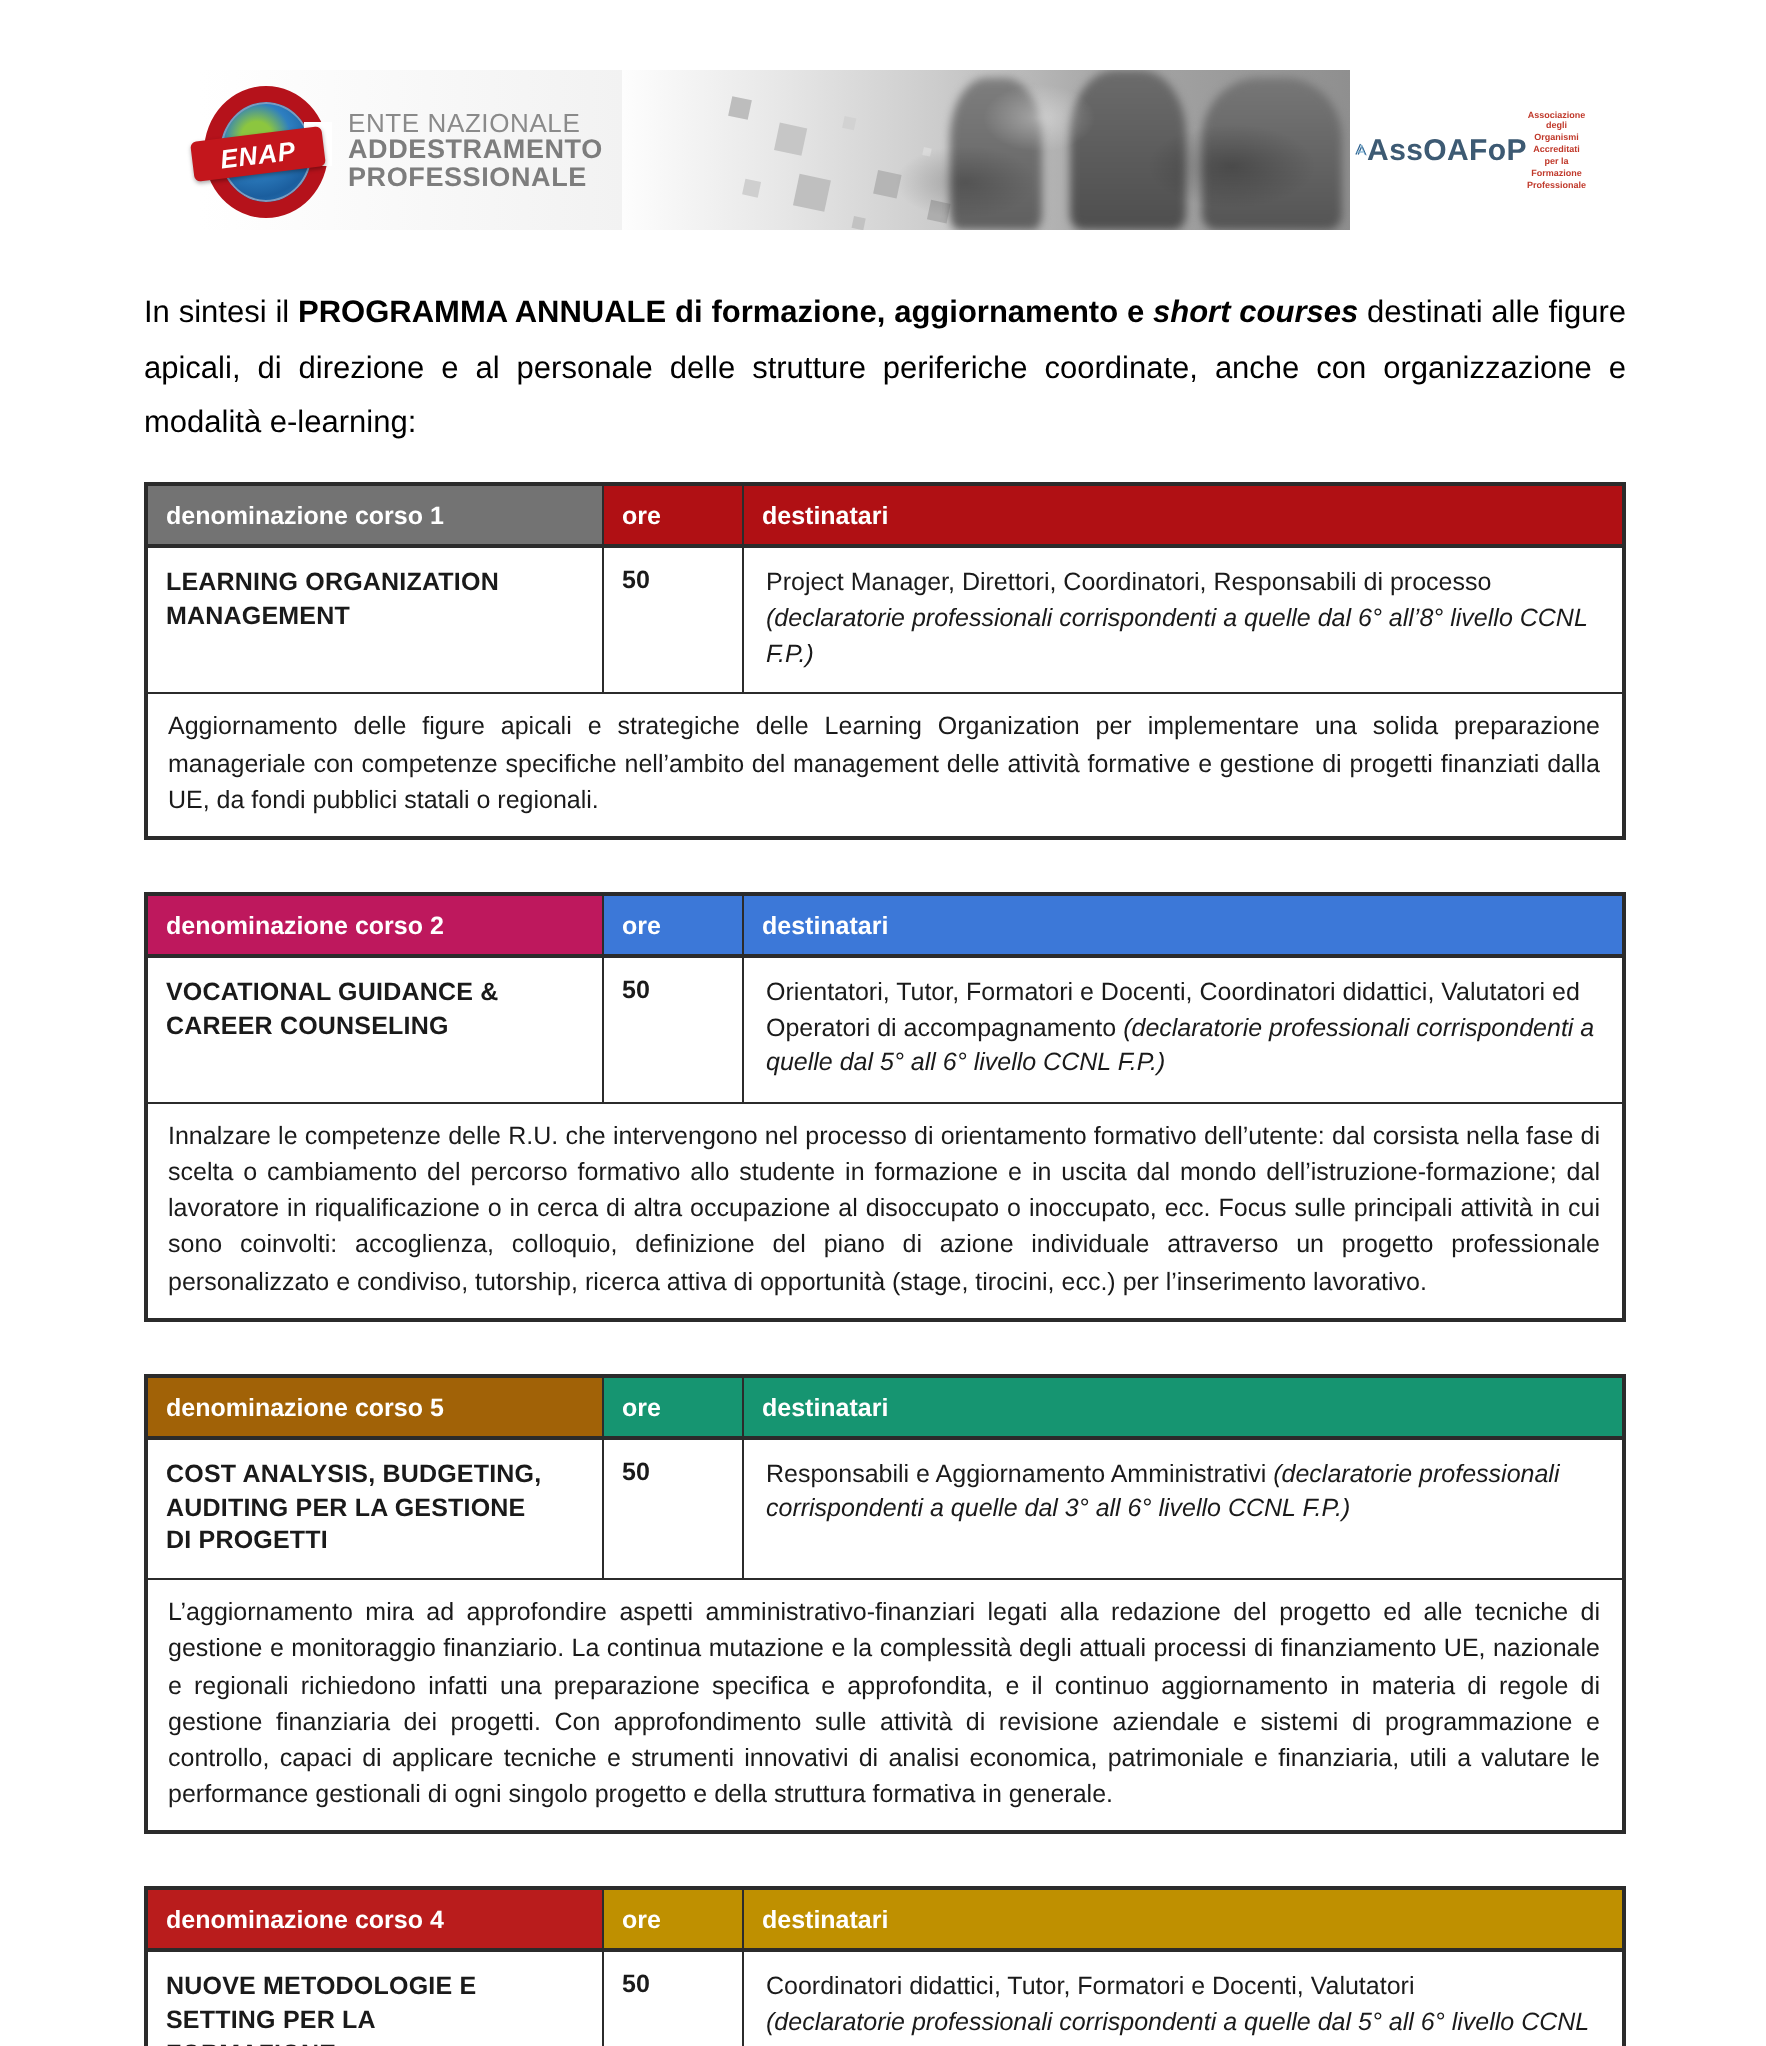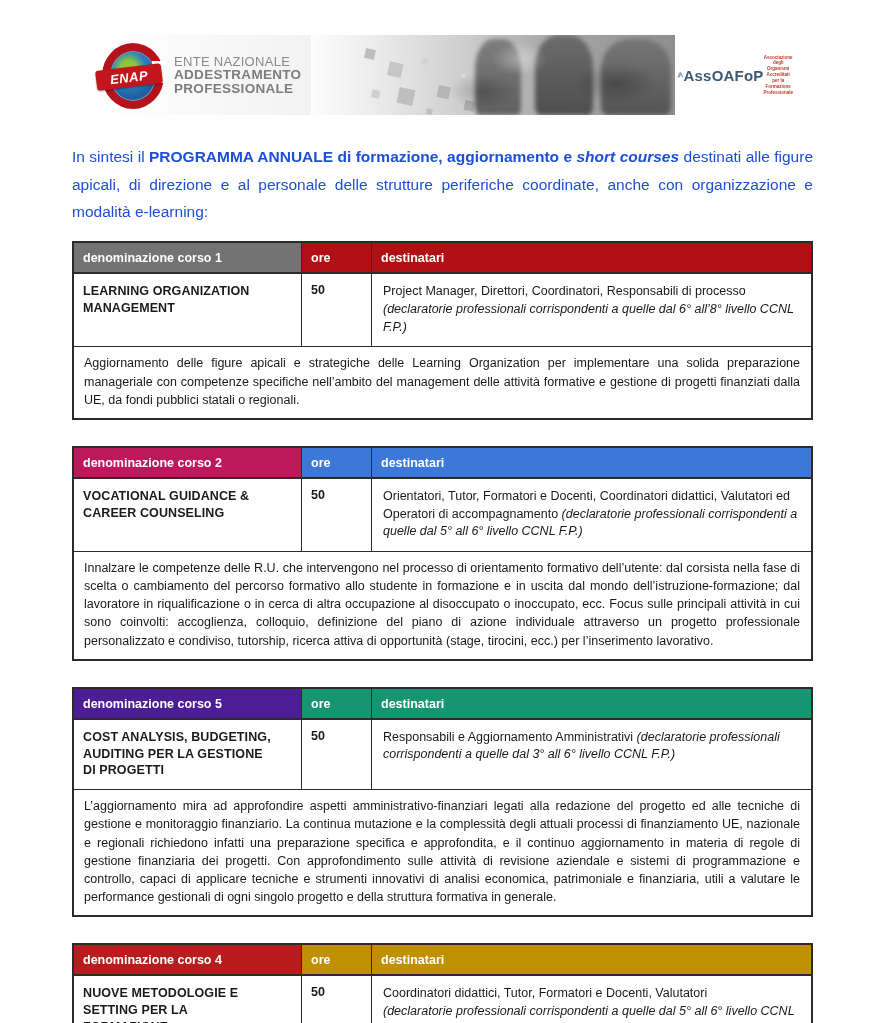--- a/index.html
+++ b/index.html
@@ -46,21 +46,21 @@
   .statue-texture{position:absolute;inset:0;background:
     radial-gradient(ellipse 40px 24px at 58% 30%, rgba(255,255,255,.35), transparent 70%),
     radial-gradient(ellipse 60px 30px at 84% 60%, rgba(0,0,0,.25), transparent 70%),
     radial-gradient(ellipse 50px 26px at 48% 70%, rgba(0,0,0,.2), transparent 70%);}
 
   .assoafop-logo{flex:0 0 auto;width:118px;background:#fff;display:flex;flex-direction:row;align-items:center;justify-content:center;padding:2px 0;}
   .assoafop-name{font-size:15px;font-weight:bold;color:#3d5a73;letter-spacing:.2px;margin-top:1px;}
   .assoafop-tagline{font-size:4.5px;color:#c0392b;text-align:center;line-height:1.3;font-weight:bold;}
 
   
-  .intro{margin-top:28px;font-size:15.5px;line-height:1.78;text-align:justify;color:#1d4ed8;}
+  .intro{margin-top:28px;font-size:15.5px;line-height:1.78;text-align:justify;color:#000000;}
   .intro b{font-weight:700;}
   .intro .bi{font-weight:700;font-style:italic;}
 
   
   .course-table{width:100%;border-collapse:collapse;margin-top:7px;margin-bottom:13px;
     border:2px solid #2b2b2b;font-size:12.5px;}
   .course-table td{border:1.5px solid #2b2b2b;vertical-align:top;}
   .course-table tr.head td{color:#ffffff;font-weight:bold;font-size:12.5px;padding:8px 8px 7px 9px;border-bottom:2px solid #2b2b2b;}
   .col-name{width:210px;}
   .col-ore{width:52px;}
@@ -156,21 +156,21 @@
       <td class="cell-desc" colspan="3">Innalzare le competenze delle R.U. che intervengono nel processo di orientamento formativo dell’utente: dal corsista nella fase di scelta o cambiamento del percorso formativo allo studente in formazione e in uscita dal mondo dell’istruzione-formazione; dal lavoratore in riqualificazione o in cerca di altra occupazione al disoccupato o inoccupato, ecc.  Focus sulle principali attività in cui sono coinvolti: accoglienza, colloquio, definizione del piano di azione individuale attraverso un progetto professionale personalizzato e condiviso, tutorship, ricerca attiva di opportunità (stage, tirocini, ecc.) per l’inserimento lavorativo.</td>
     </tr>
   </tbody>
     </table>
 
   <div class="spacer-sm"></div>
 
   <table class="course-table">
     <tbody>
         <tr class="head">
-      <td class="col-name" style="background-color: #4c1d95;">denominazione corso 5</td>
+      <td class="col-name" style="background-color: #a16207;">denominazione corso 5</td>
       <td class="col-ore" style="background-color: rgb(22, 149, 113);">ore</td>
       <td style="background-color: rgb(22, 149, 113);">destinatari</td>
     </tr>
     <tr>
       <td class="cell-course">COST ANALYSIS, BUDGETING, AUDITING PER LA GESTIONE DI PROGETTI</td>
       <td class="cell-ore">50</td>
       <td class="cell-dest"><span>Responsabili e Aggiornamento Amministrativi  </span> <i>(declaratorie professionali corrispondenti a quelle dal 3° all 6° livello CCNL F.P.)</i></td>
     </tr>
     <tr>
       <td class="cell-desc" colspan="3">L’aggiornamento mira ad approfondire aspetti amministrativo-finanziari legati alla redazione del progetto ed alle tecniche di gestione e monitoraggio finanziario. La continua mutazione e la complessità degli attuali processi di finanziamento UE, nazionale e regionali richiedono infatti una preparazione specifica e approfondita, e il continuo aggiornamento in materia di regole di gestione finanziaria dei progetti.  Con approfondimento sulle attività di revisione aziendale e sistemi di programmazione e controllo, capaci di applicare tecniche e strumenti innovativi di analisi economica, patrimoniale e finanziaria, utili a valutare le performance gestionali di ogni singolo progetto e della struttura formativa in generale.</td>

